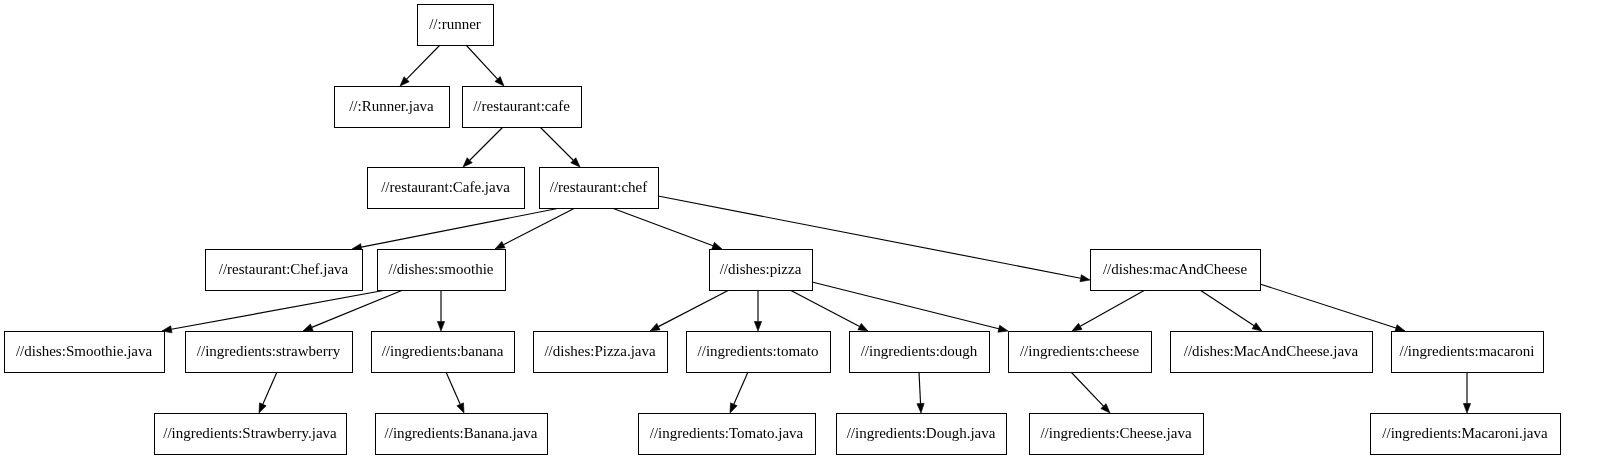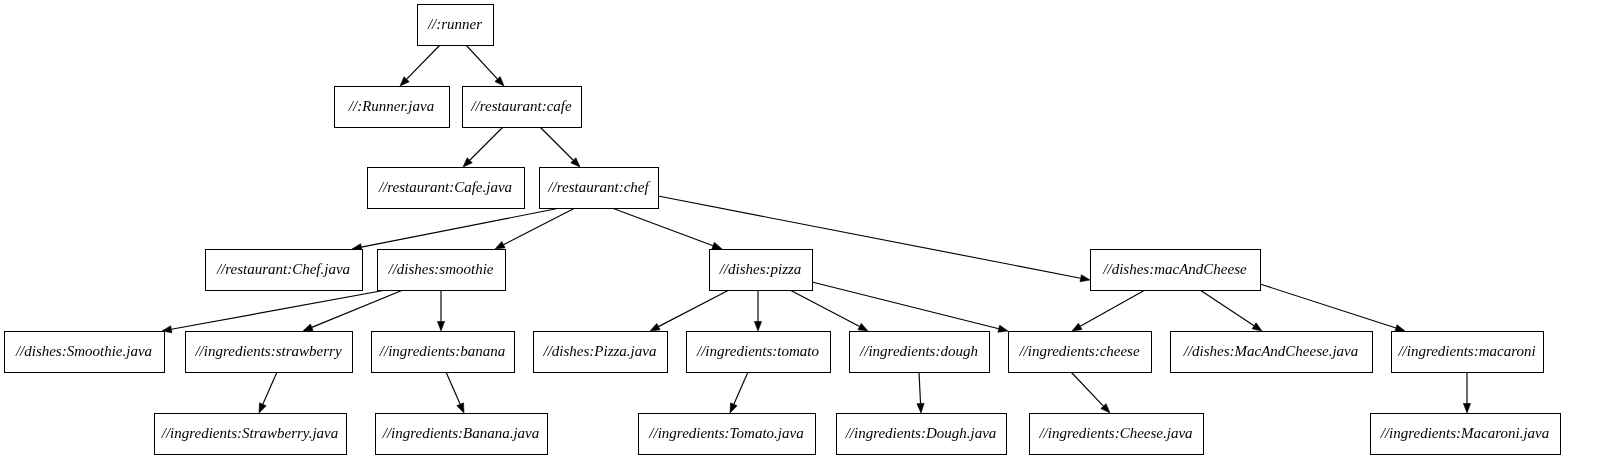--- a/index.html
+++ b/index.html
@@ -7,21 +7,20 @@
     padding: 0;
     background: #ffffff;
   }
   #graph-root {
     position: relative;
     width: 1600px;
     height: 468px;
     background: #ffffff;
     font-family: "Liberation Serif", "DejaVu Serif", serif;
     overflow: hidden;
-    font-style: italic;
   }
   #graph-svg {
     position: absolute;
     left: 0;
     top: 0;
     width: 1600px;
     height: 468px;
     display: block;
   }
   .node-rect {

